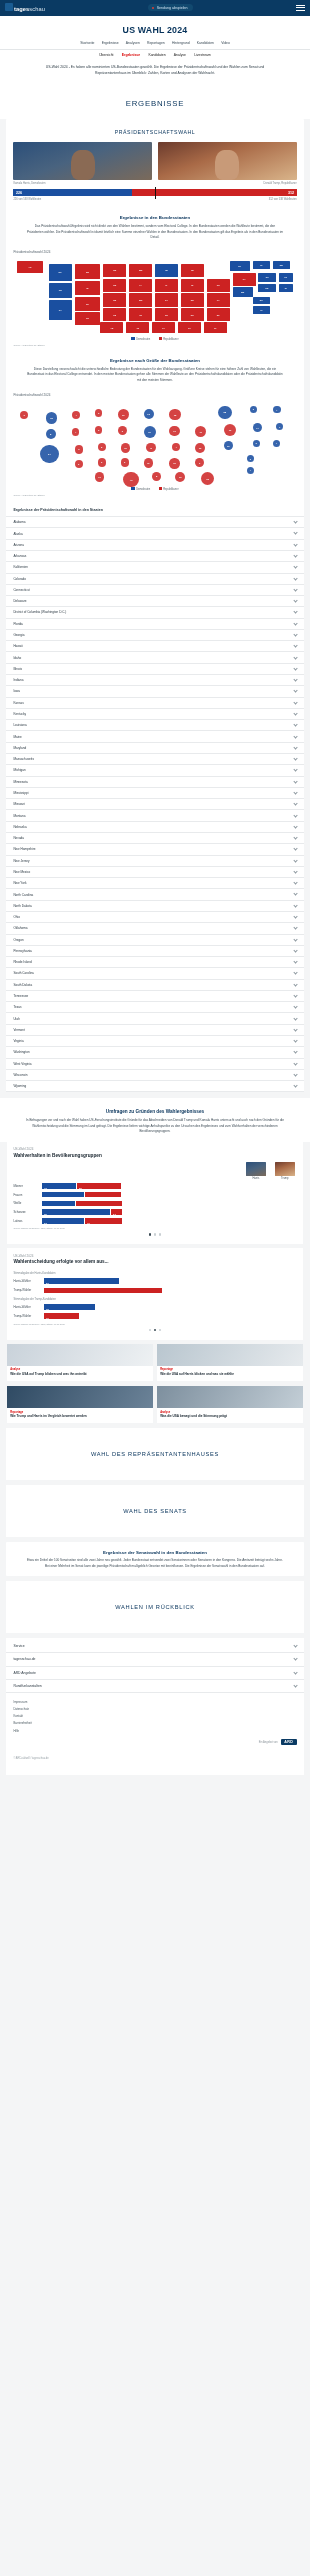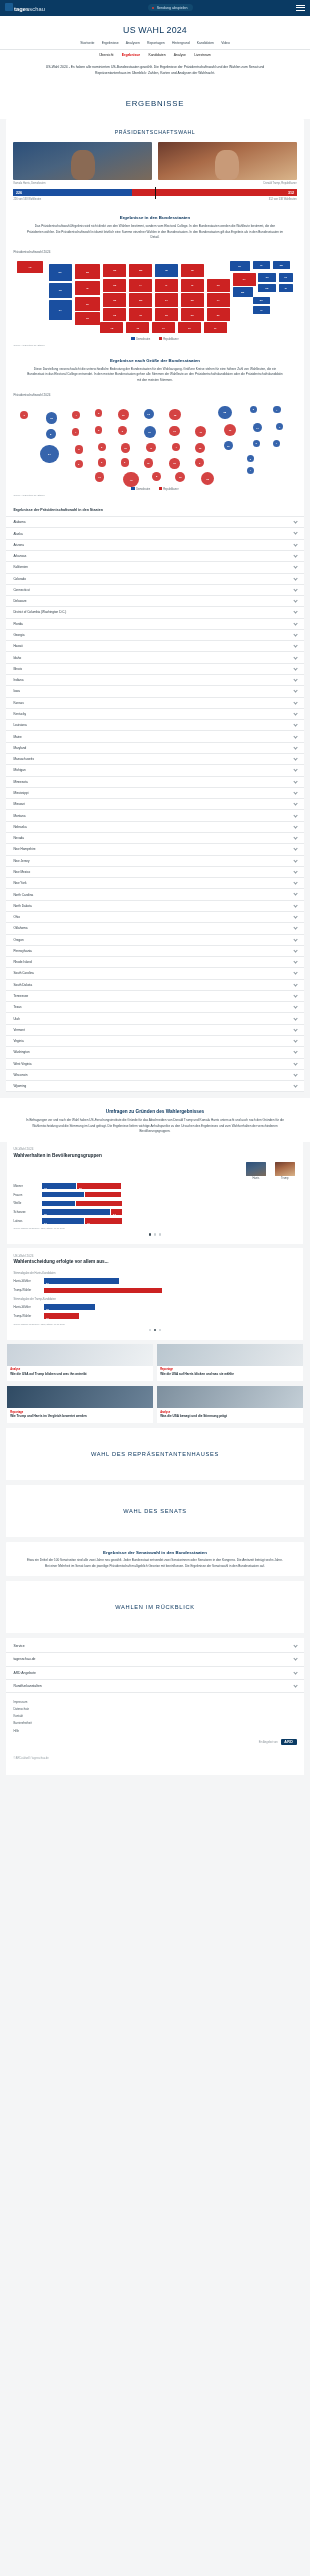--- a/index.html
+++ b/index.html
@@ -63,21 +63,21 @@
     cursor: pointer;
   }
   .burger span { display: block; height: 1px; background: #fff; }
 
   
   .header-wrap { background: #fff; }
   .page-title {
     text-align: center;
     padding: 9.3px 0 6.2px;
     font-size: 8.8px;
-    font-weight: normal;
+    font-weight: bold;
     color: #06325a;
     letter-spacing: 0.2px;
   }
   .nav {
     display: flex;
     justify-content: center;
     gap: 7.2px;
     font-size: 3.4px;
     color: #3a4a56;
     padding-bottom: 3.6px;

